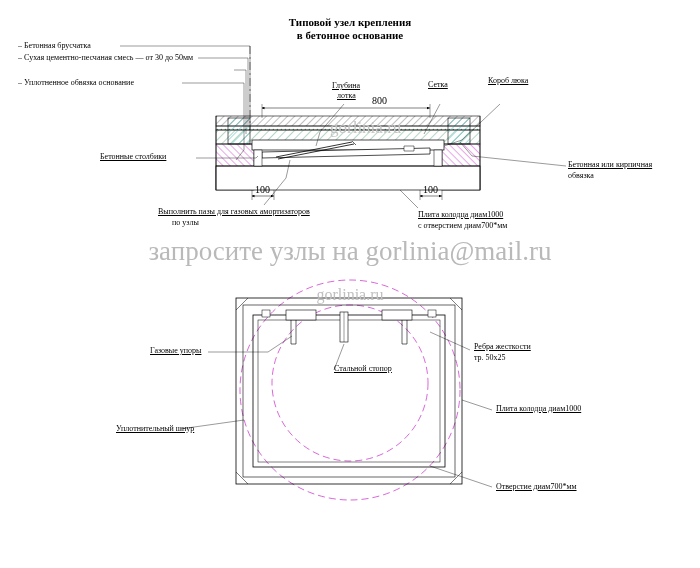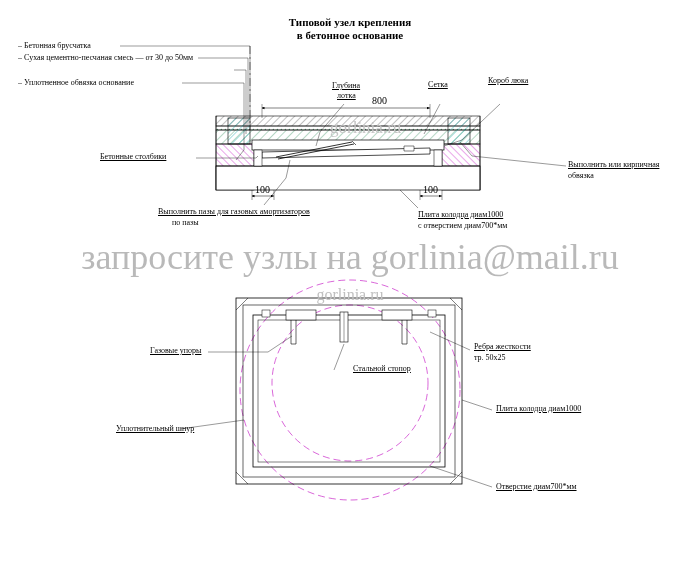--- a/index.html
+++ b/index.html
@@ -32,21 +32,21 @@
     position:absolute;
     font-size:10px;
     font-family:"Liberation Serif", serif;
     white-space:nowrap;
   }
 
   .wm-main {
     position:absolute; left:0; top:236px; width:700px;
     text-align:center;
     font-family:"Liberation Serif", serif;
-    font-size:36px;
+    font-size:27px;
     color:#b9b9b9;
     white-space:nowrap;
   }
   .wm-small {
     position:absolute; left:0; top:286px; width:700px;
     text-align:center;
     font-family:"Liberation Serif", serif;
     font-size:16px;
     color:#c0c0c0;
   }
@@ -222,31 +222,31 @@
   <div class="lbl u" style="left:337px; top:91px;">лотка</div>
   <div class="lbl u" style="left:428px; top:80px;">Сетка</div>
   <div class="lbl u" style="left:488px; top:76px;">Короб люка</div>
 
   <div class="dim" style="left:372px; top:95px;">800</div>
   <div class="dim" style="left:255px; top:184px;">100</div>
   <div class="dim" style="left:423px; top:184px;">100</div>
 
   <div class="lbl u" style="left:100px; top:152px;">Бетонные столбики</div>
 
-  <div class="lbl u" style="left:568px; top:160px;">Выполнить или кирпичная</div>
+  <div class="lbl u" style="left:568px; top:160px;">Бетонная или кирпичная</div>
   <div class="lbl" style="left:568px; top:171px;">обвязка</div>
 
   <div class="lbl u" style="left:158px; top:207px;">Выполнить пазы для газовых амортизаторов</div>
-  <div class="lbl" style="left:172px; top:218px;">по пазы</div>
+  <div class="lbl" style="left:172px; top:218px;">по узлы</div>
 
   <div class="lbl u" style="left:418px; top:210px;">Плита колодца диам1000</div>
   <div class="lbl" style="left:418px; top:221px;">с отверстием диам700*мм</div>
 
   <div class="lbl u" style="left:150px; top:346px;">Газовые упоры</div>
-  <div class="lbl u" style="left:353px; top:364px;">Стальной стопор</div>
+  <div class="lbl u" style="left:334px; top:364px;">Стальной стопор</div>
   <div class="lbl u" style="left:474px; top:342px;text-align:right;">Ребра жесткости</div>
   <div class="lbl" style="left:474px; top:353px;">тр. 50х25</div>
   <div class="lbl u" style="left:116px; top:424px;">Уплотнительный шнур</div>
   <div class="lbl u" style="left:496px; top:404px;">Плита колодца диам1000</div>
   <div class="lbl u" style="left:496px; top:482px;">Отверстие диам700*мм</div>
 
   <div class="wm-over">gorlinia.ru</div>
   <div class="wm-main">запросите узлы на gorlinia@mail.ru</div>
   <div class="wm-small">gorlinia.ru</div>
 

